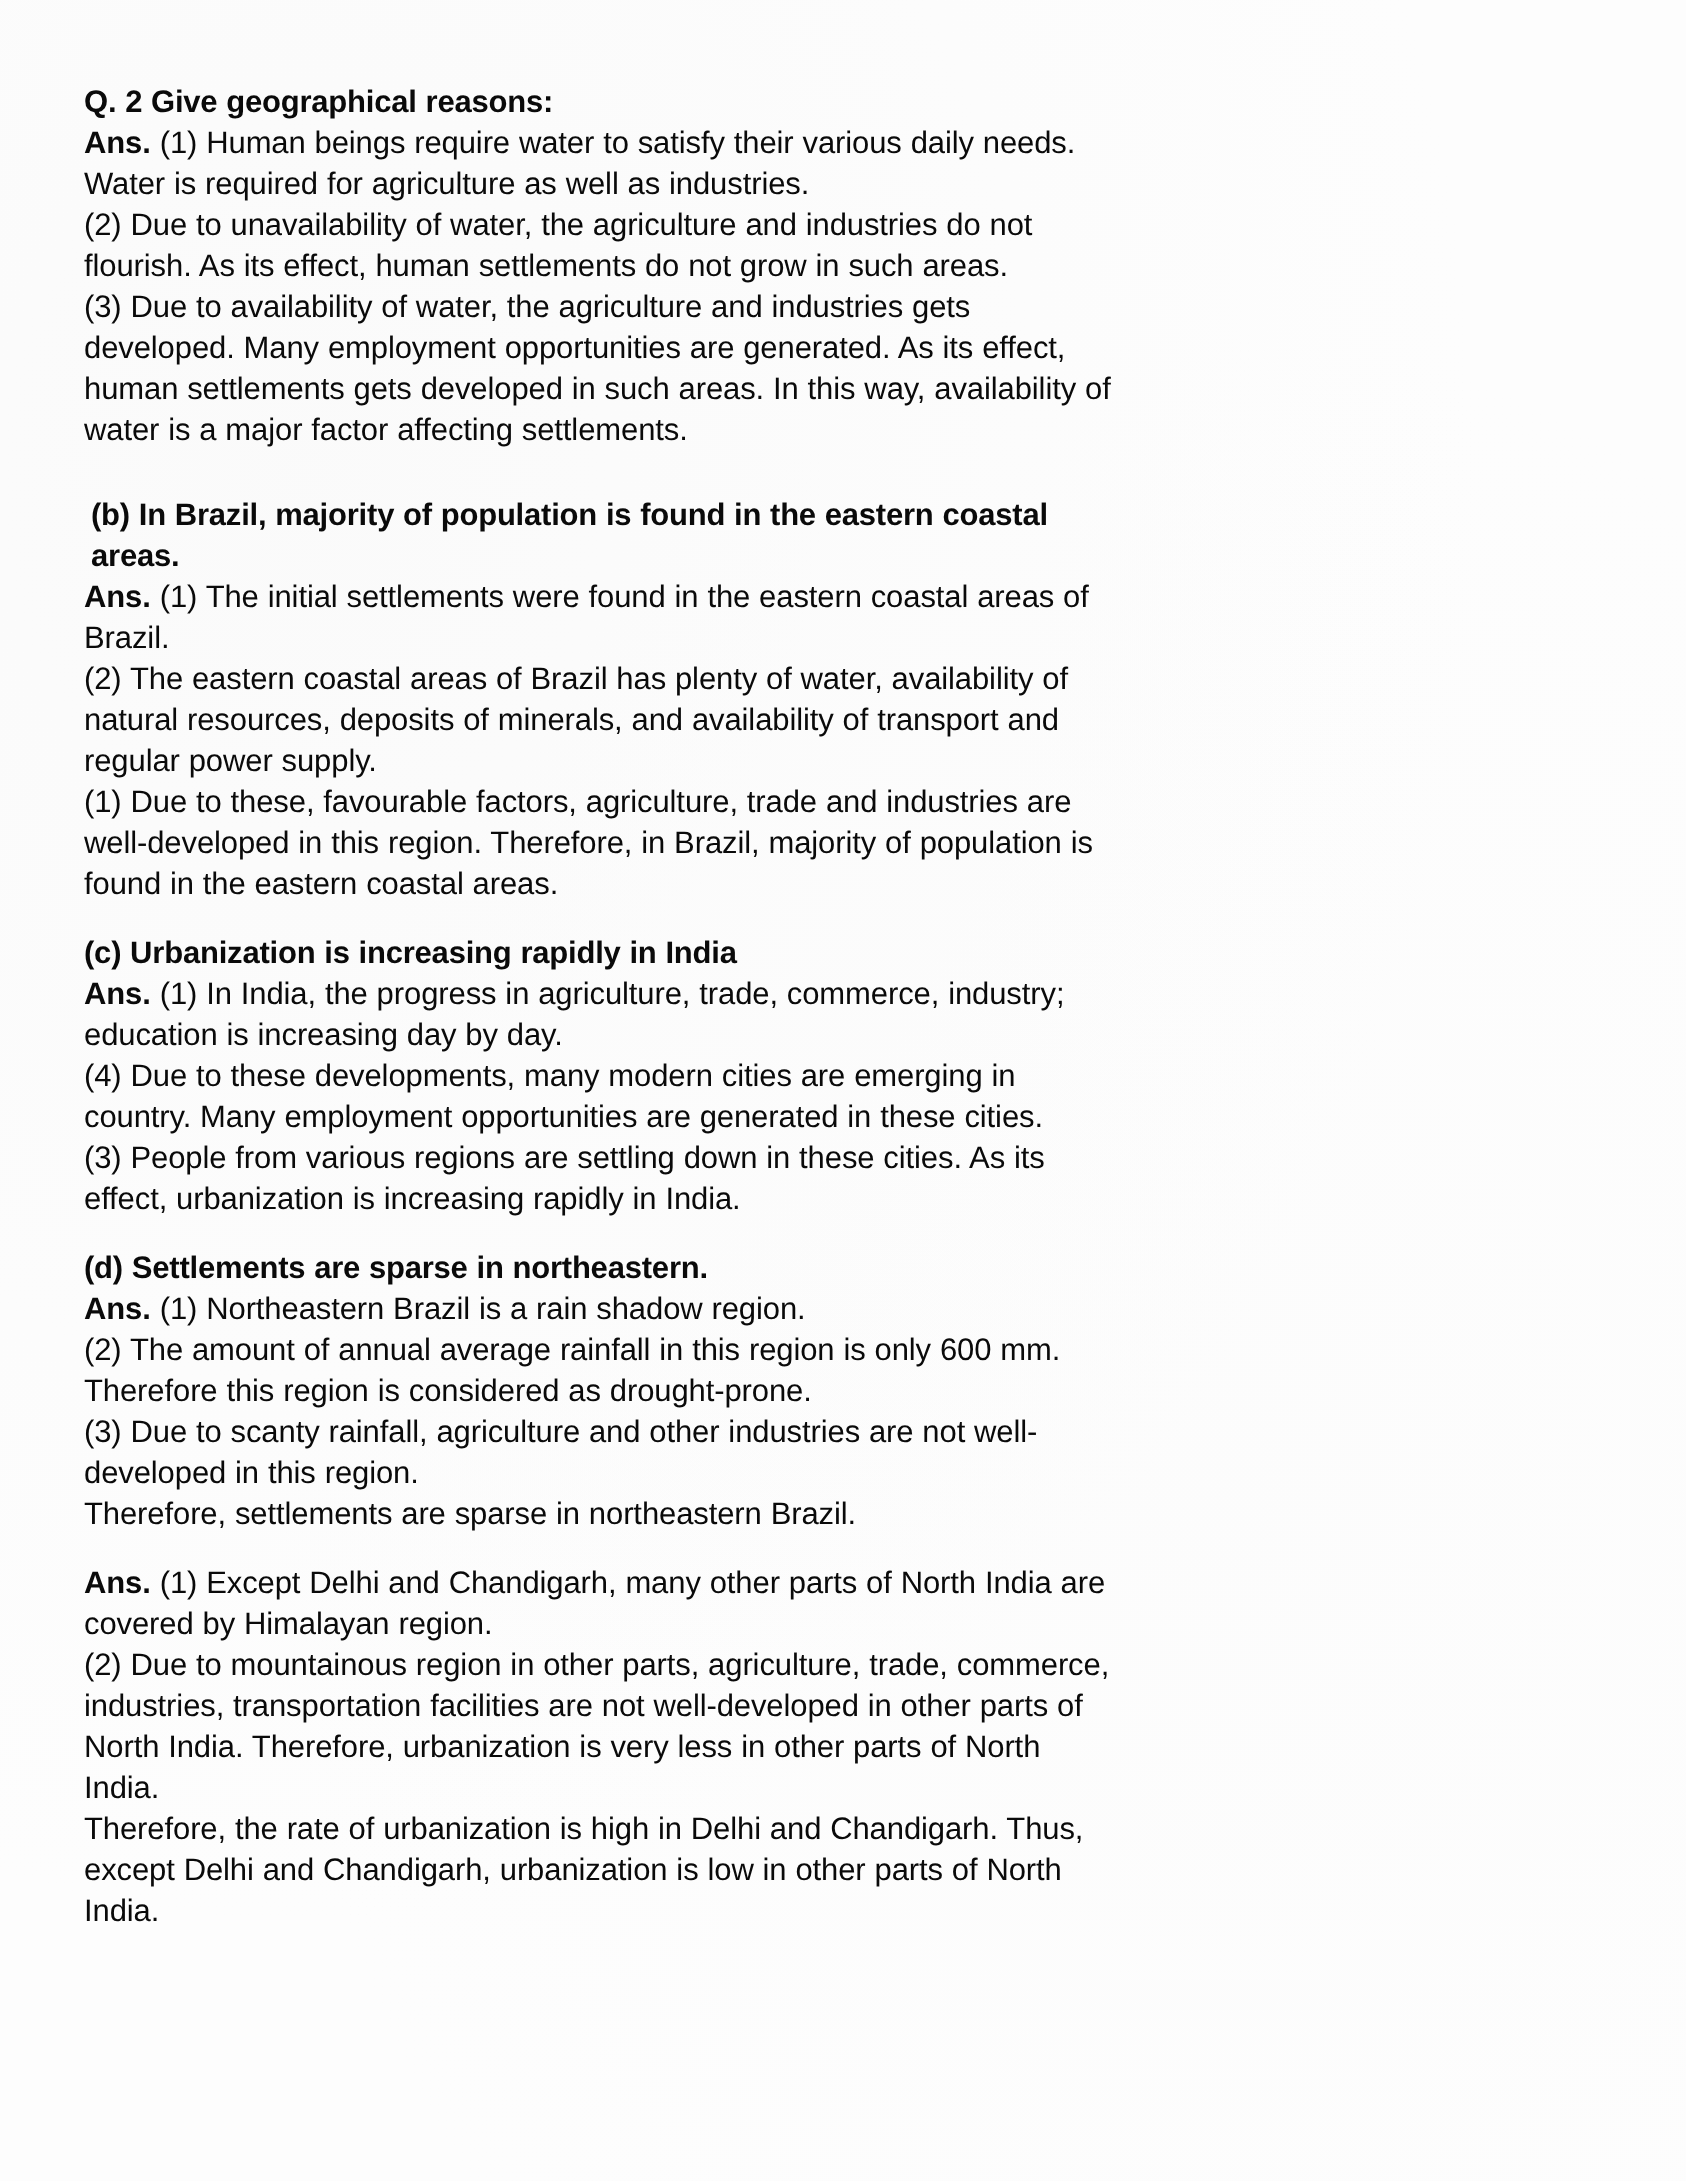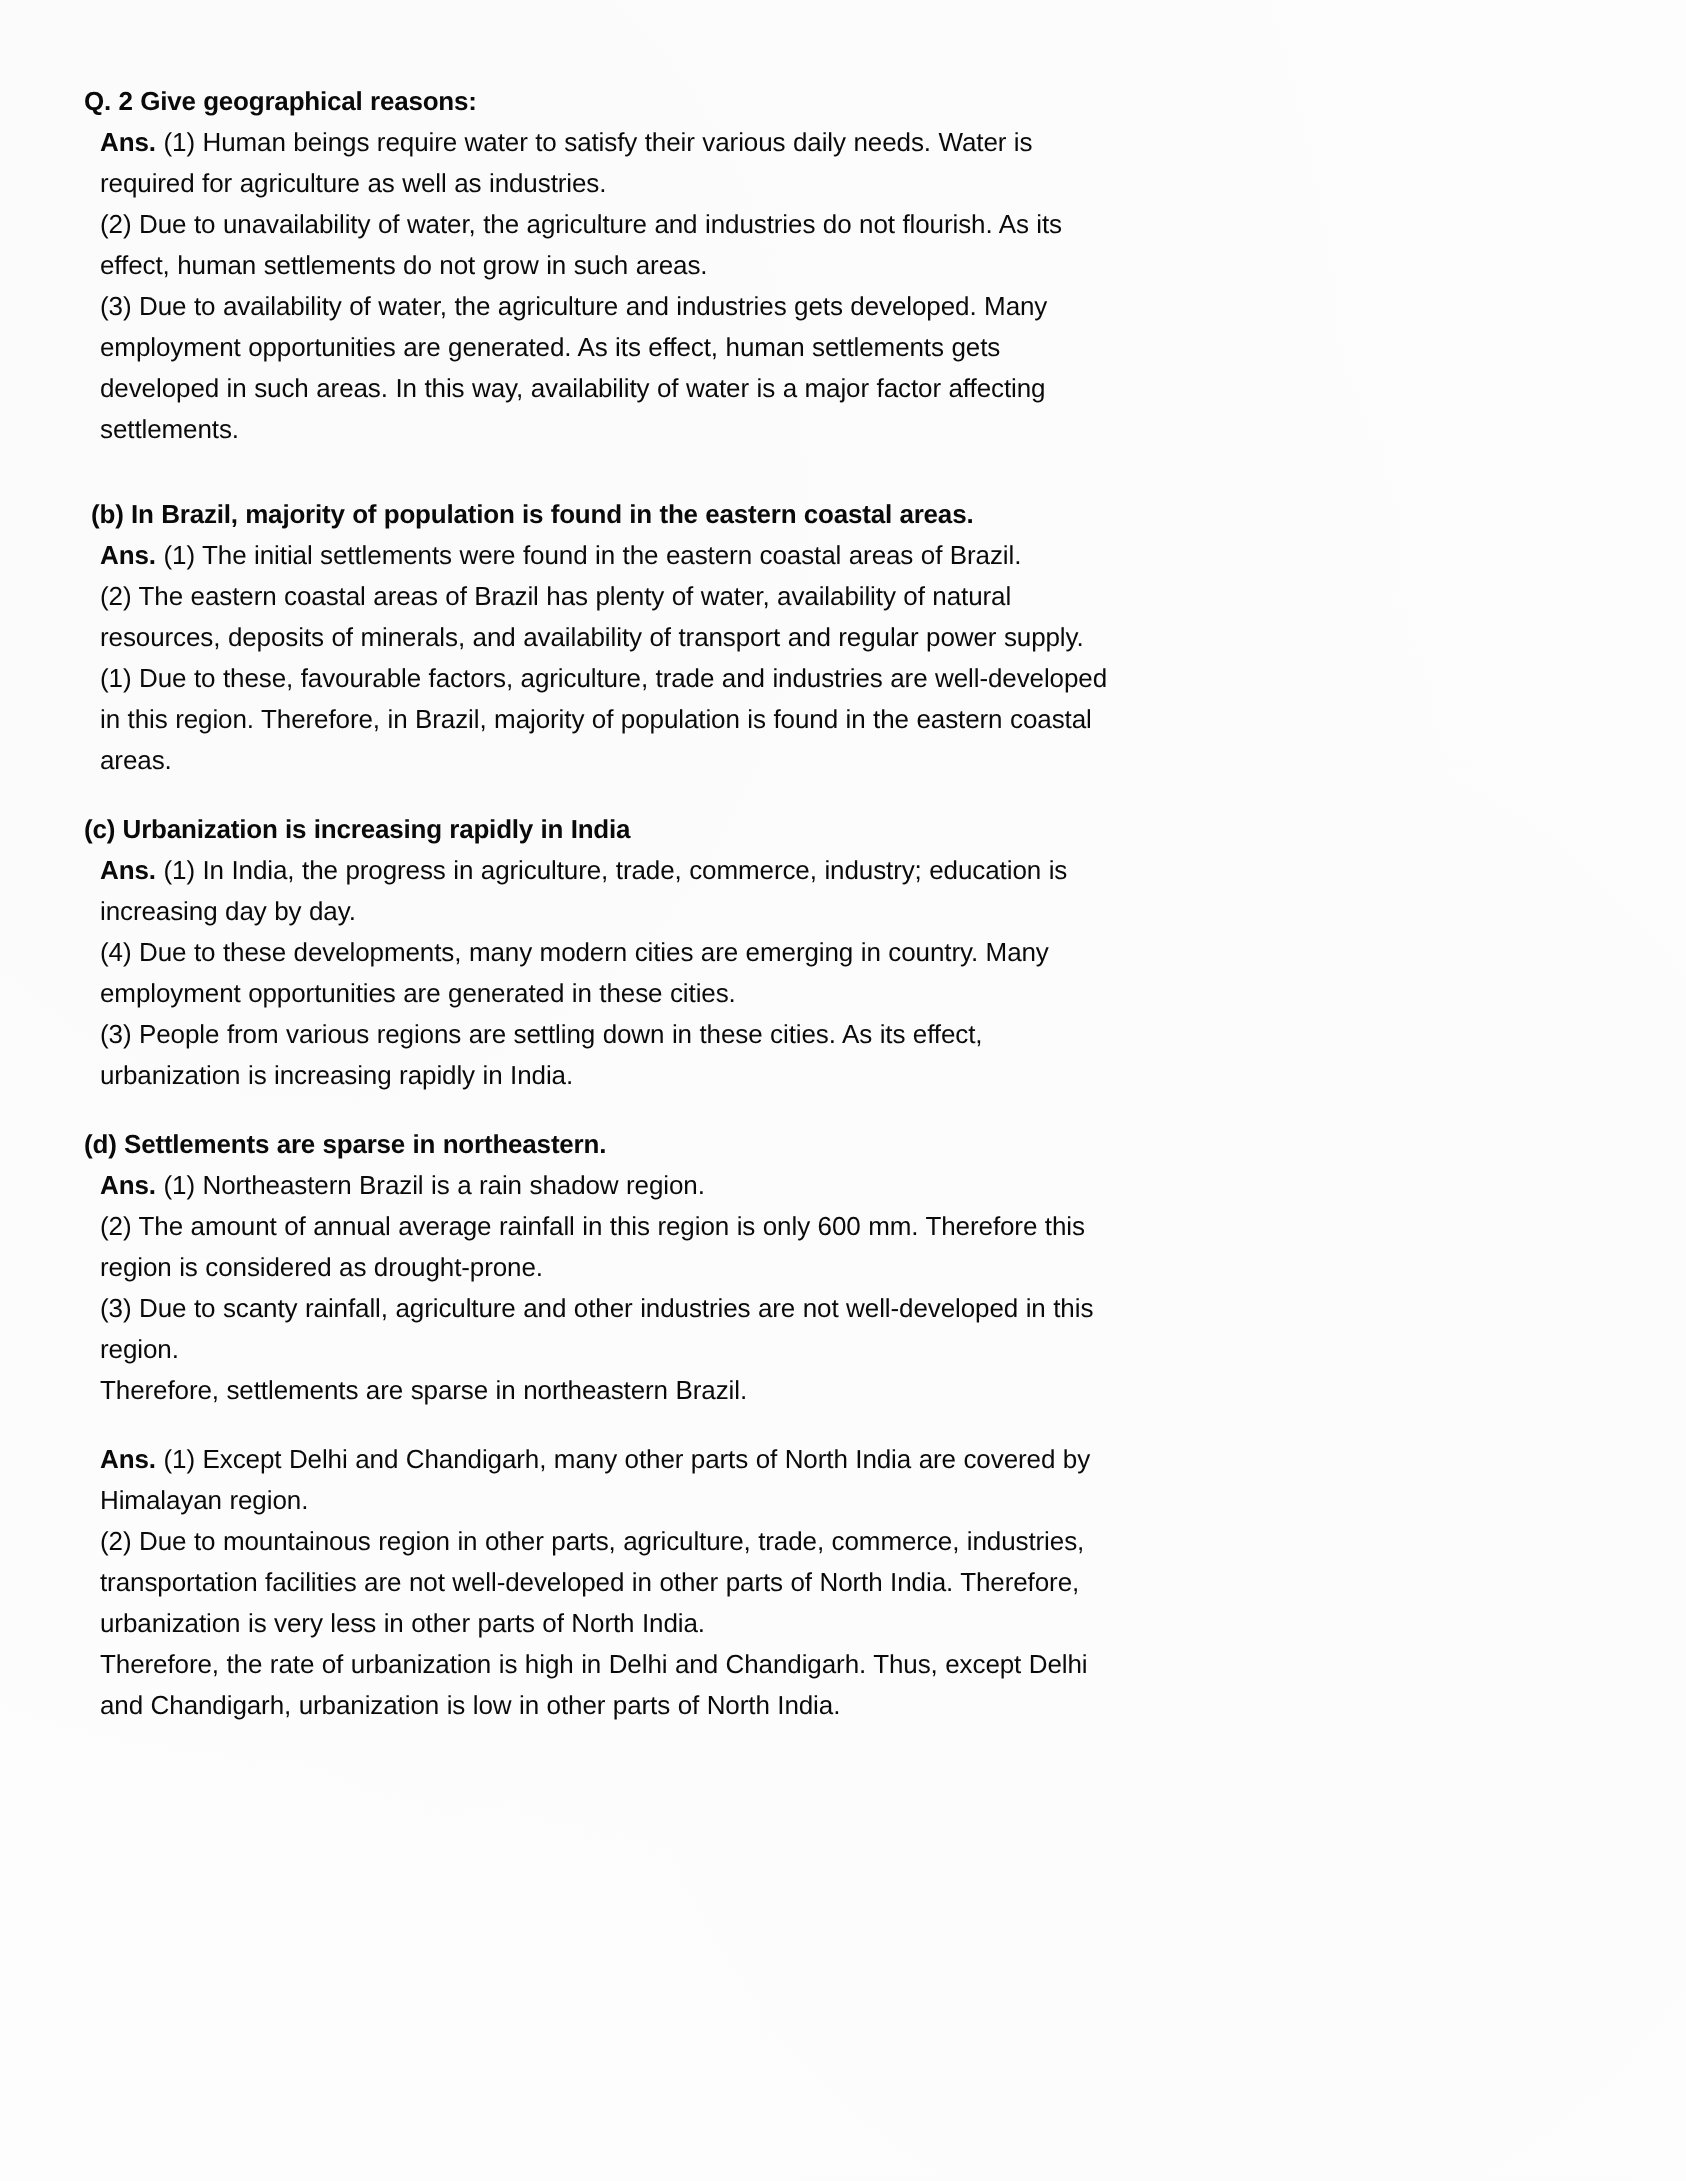--- a/index.html
+++ b/index.html
@@ -27,33 +27,32 @@
       radial-gradient(ellipse at 72% 68%, rgba(252,252,252,0.9) 0%, rgba(255,255,255,0) 55%);
     box-sizing: border-box;
   }
   .content {
     position: absolute;
     left: 84px;
     top: 81px;
     width: 1040px;
   }
   .qline, .heading, .para {
-    font-size: 26px;
+    font-size: 31px;
     line-height: 41px;
     letter-spacing: -0.1px;
     word-spacing: 0.4px;
     text-rendering: geometricPrecision;
   }
   .heading, .qline {
     font-weight: bold;
     letter-spacing: -0.2px;
   }
   .para {
     font-weight: normal;
-    margin-left: 16px;
   }
   .para .ans-label {
     font-weight: bold;
   }
   .gap-md { height: 28px; }
   .indent-b { padding-left: 7px; margin-top: 16px; }
   p { margin: 0; }
   .softblur {
     filter: blur(0.2px);
   }

